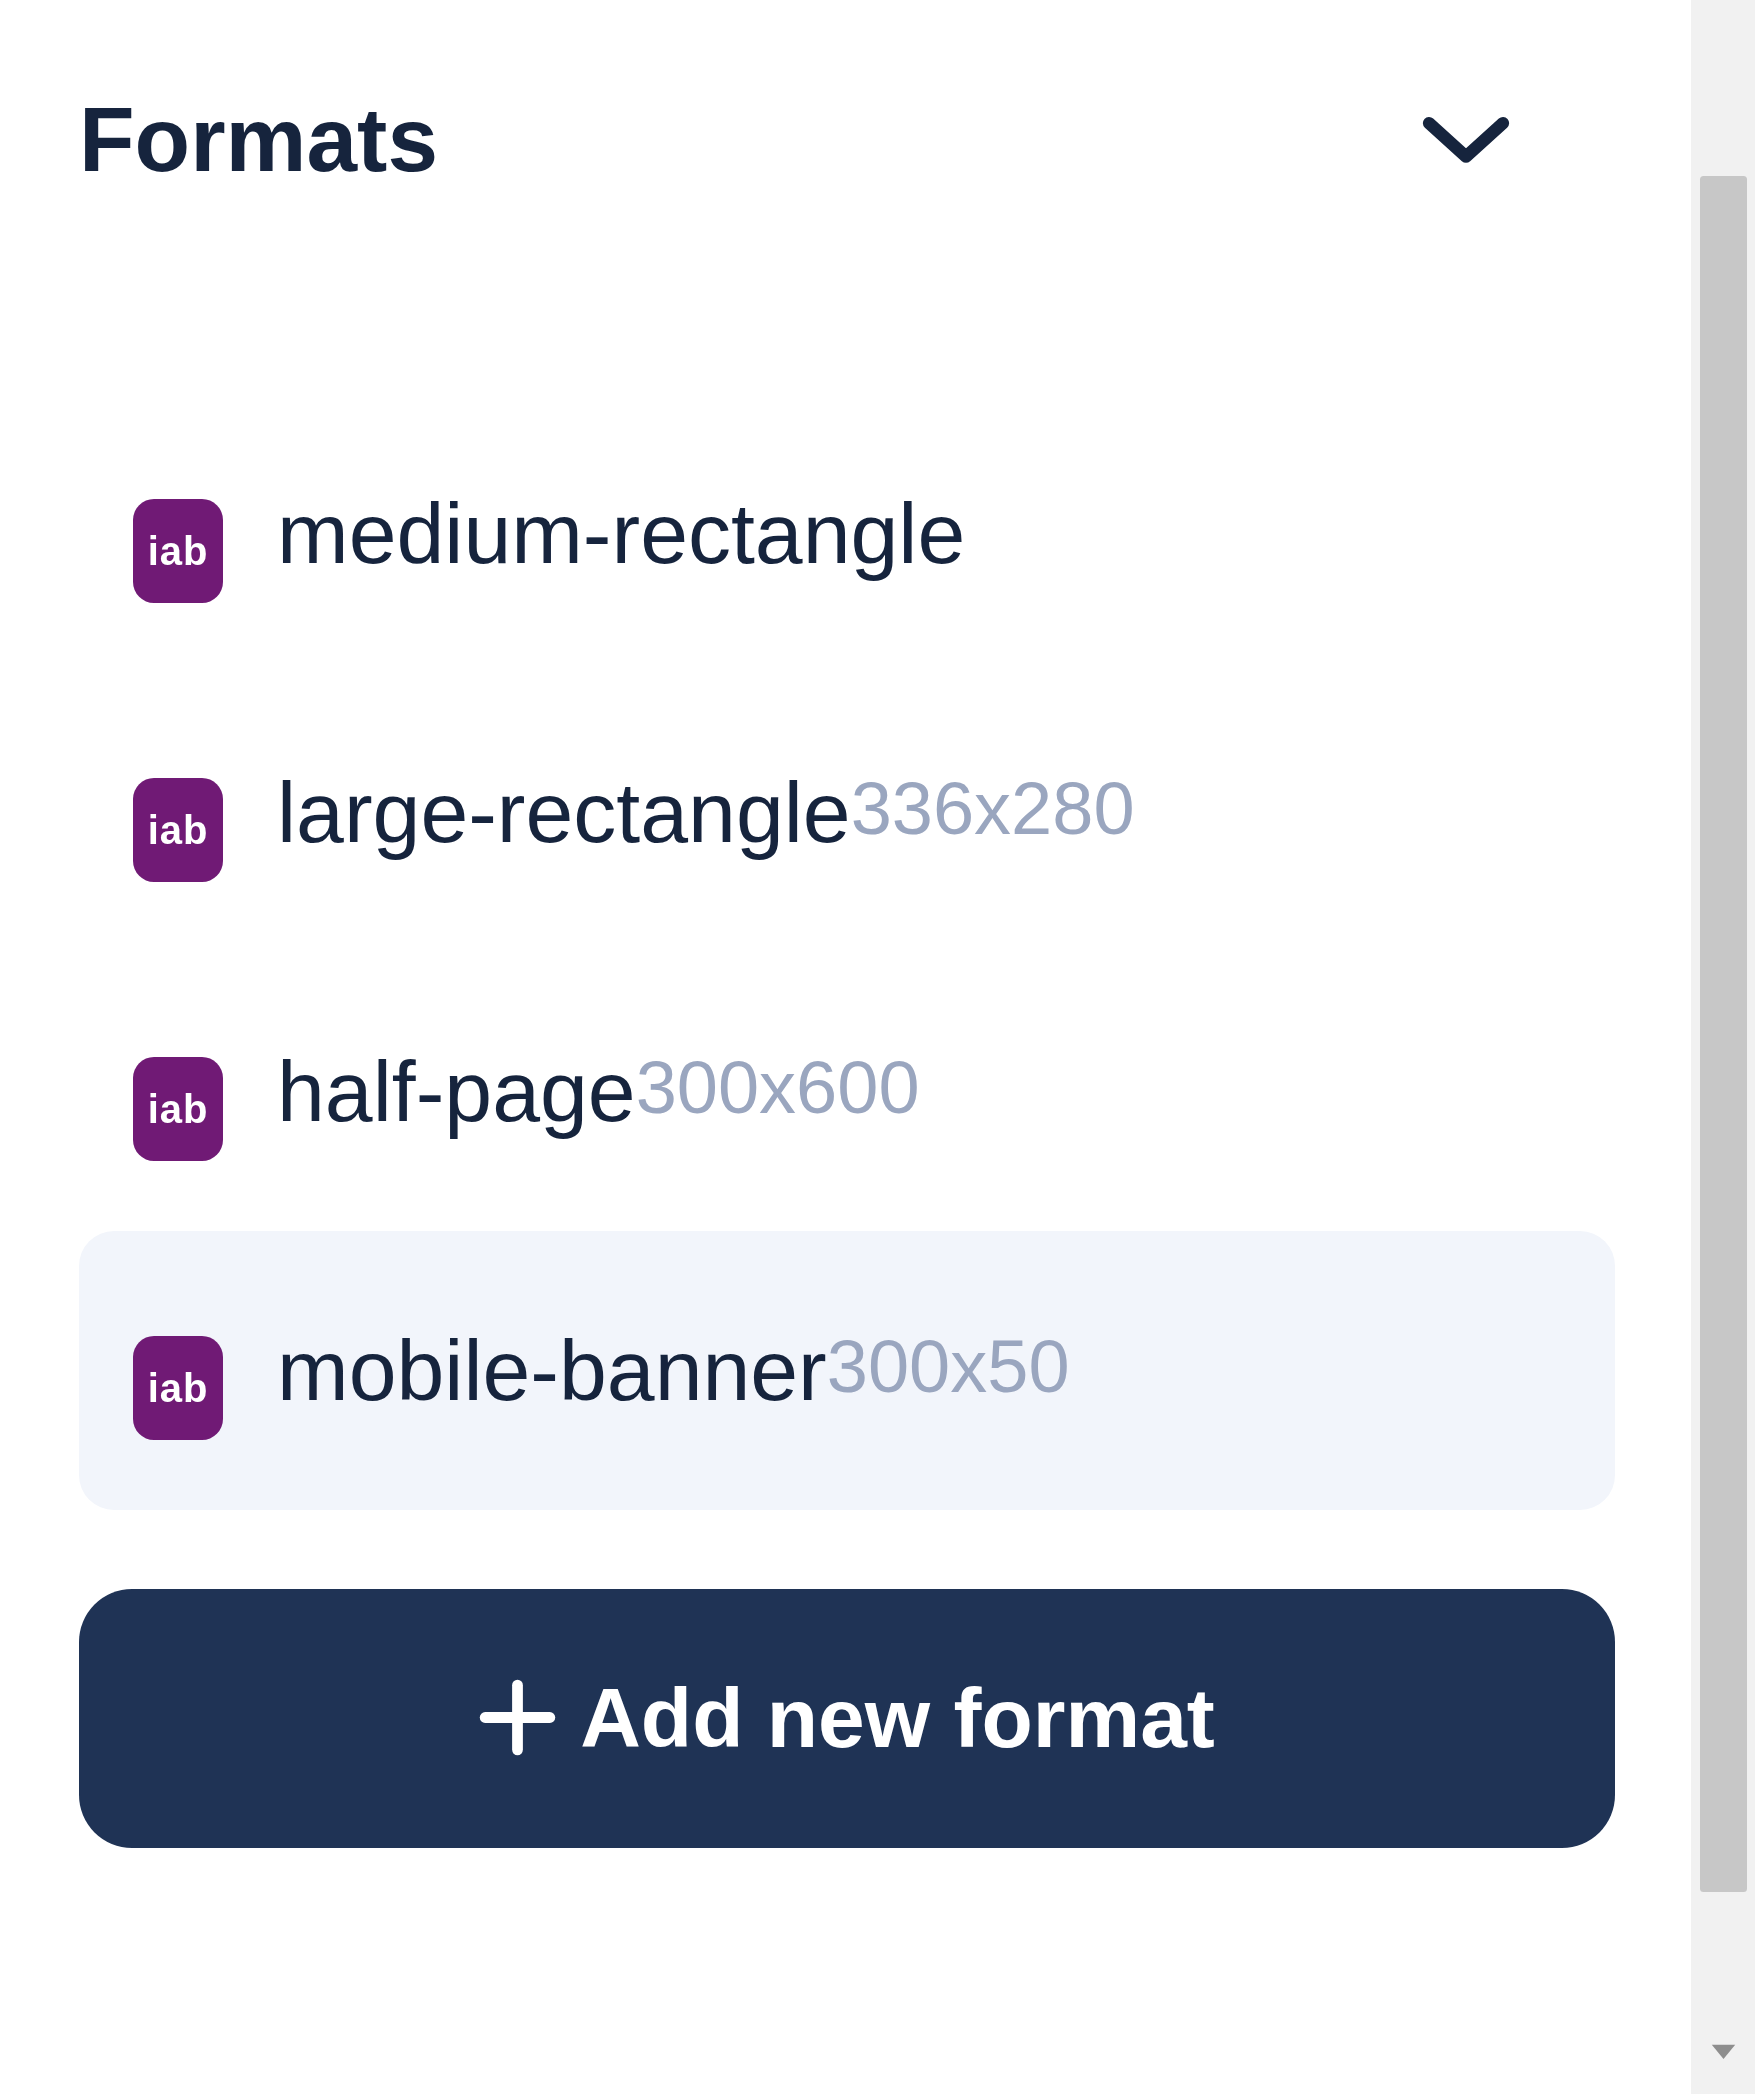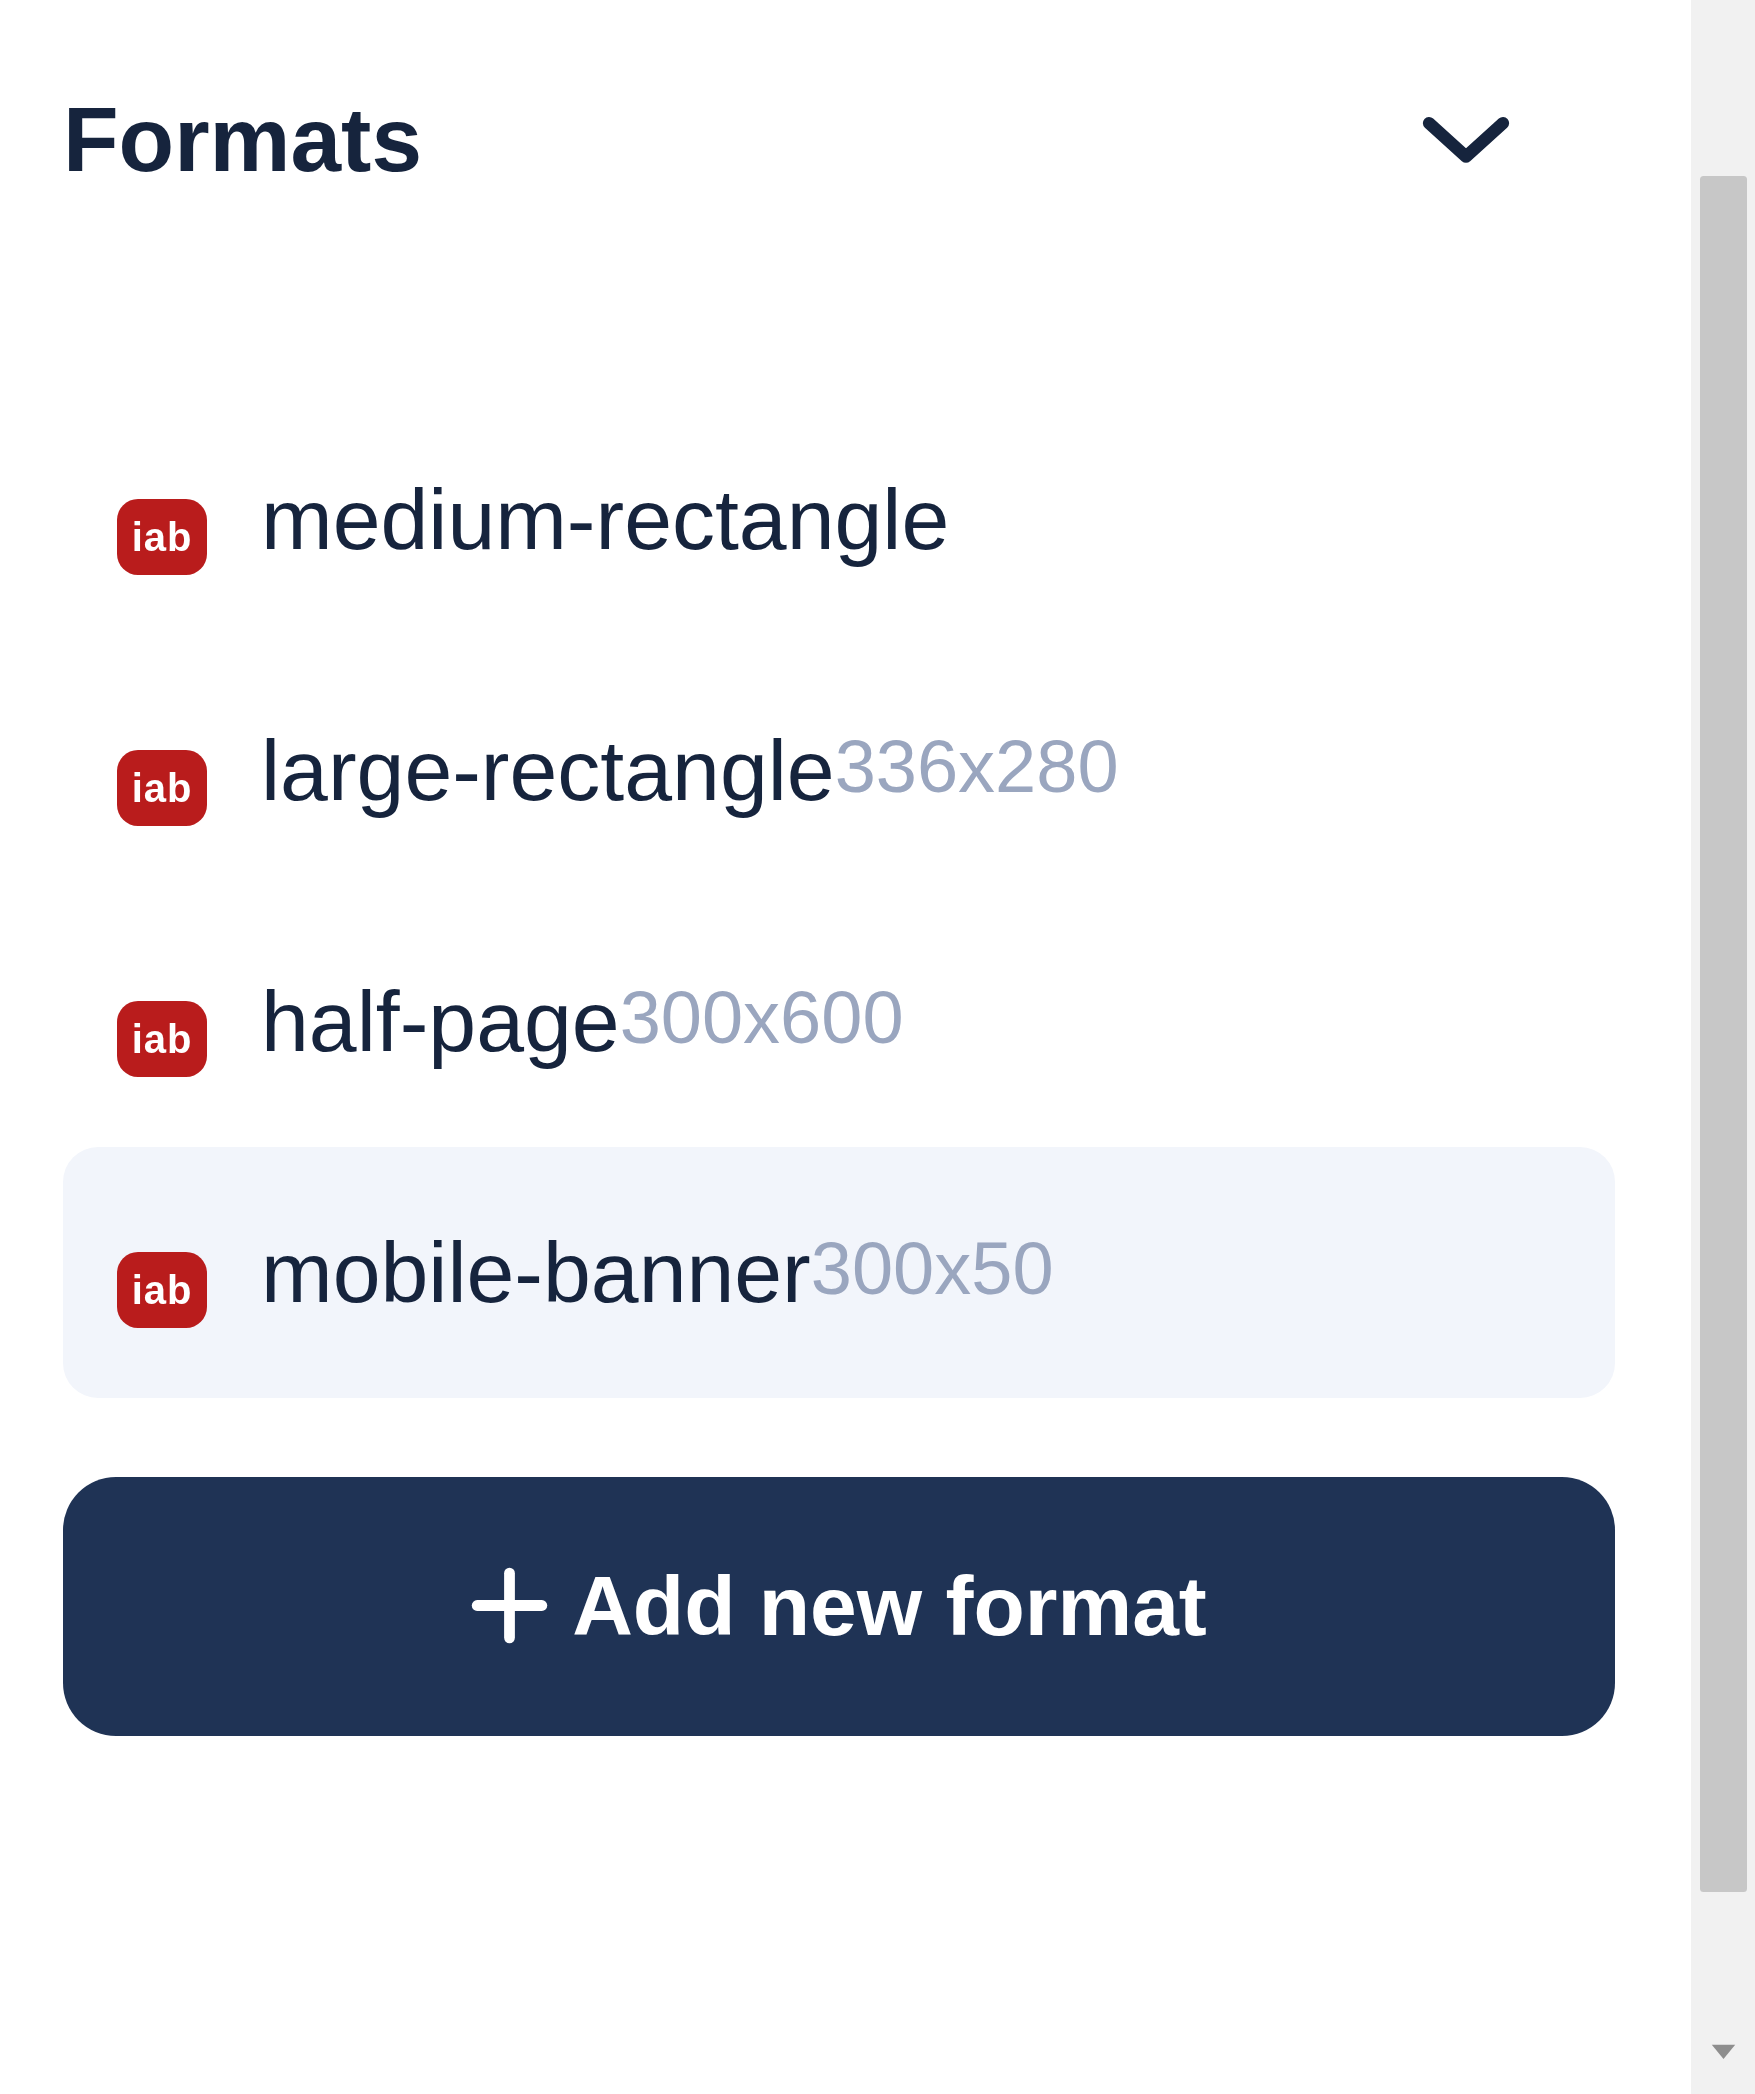--- a/index.html
+++ b/index.html
@@ -11,21 +11,21 @@
     height: 2094px;
     position: relative;
   }
 
   .viewport {
     position: absolute;
     top: 0;
     left: 0;
     right: 88px; 
     bottom: 0;
-    padding: 88px 53px 53px 63px;
+    padding: 88px 53px 53px 79px;
     overflow: hidden;
   }
 
   
   .scrollbar {
     position: absolute;
     top: 0;
     right: 0;
     width: 65px;
     height: 100%;
@@ -94,22 +94,22 @@
     align-items: center;
     gap: 54px;
     padding: 70px 53px 70px 54px;
     border-radius: 35px;
   }
   .format-item.selected {
     background: #f2f5fb;
   }
   .iab-badge {
     width: 90px;
-    height: 76px;
-    background: #b91c1c;
+    height: 104px;
+    background: #701a75;
     border-radius: 21px;
     color: #ffffff;
     display: flex;
     align-items: center;
     justify-content: center;
     font-size: 40px;
     font-weight: 700;
     letter-spacing: 0.9px;
     flex: 0 0 auto;
     margin-top: 35px;

